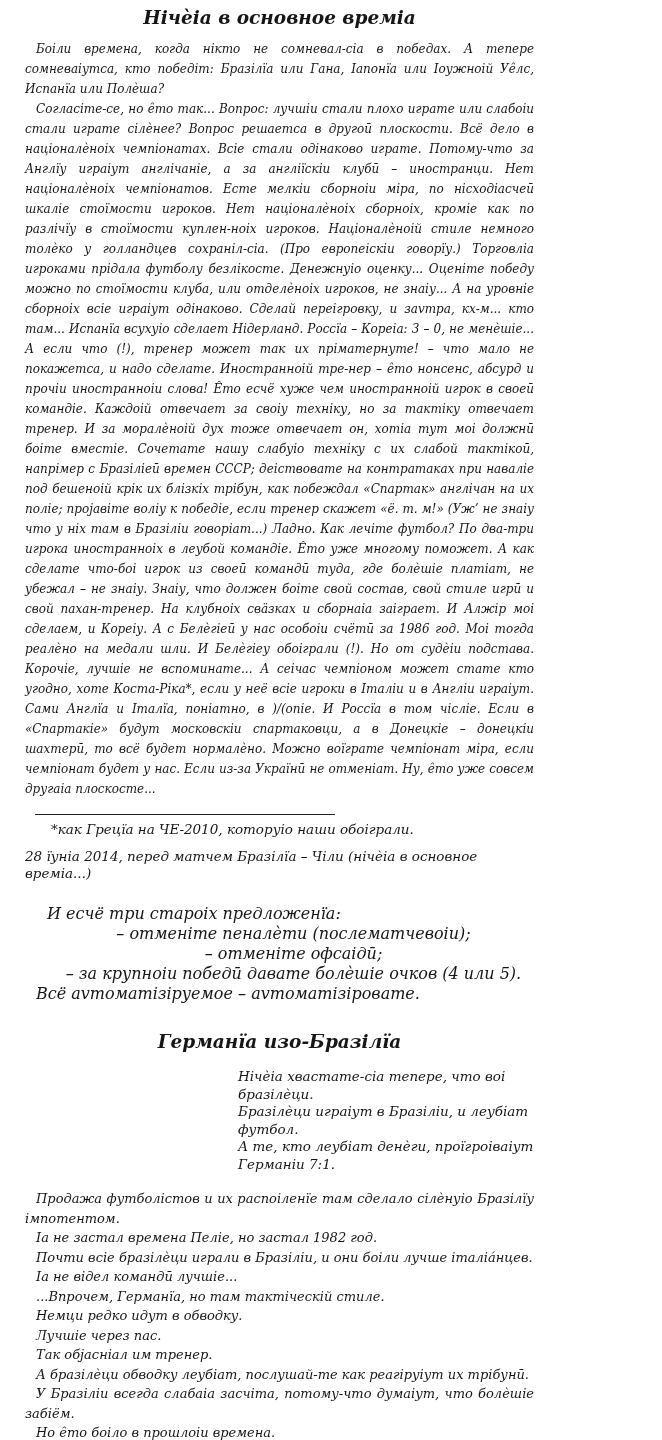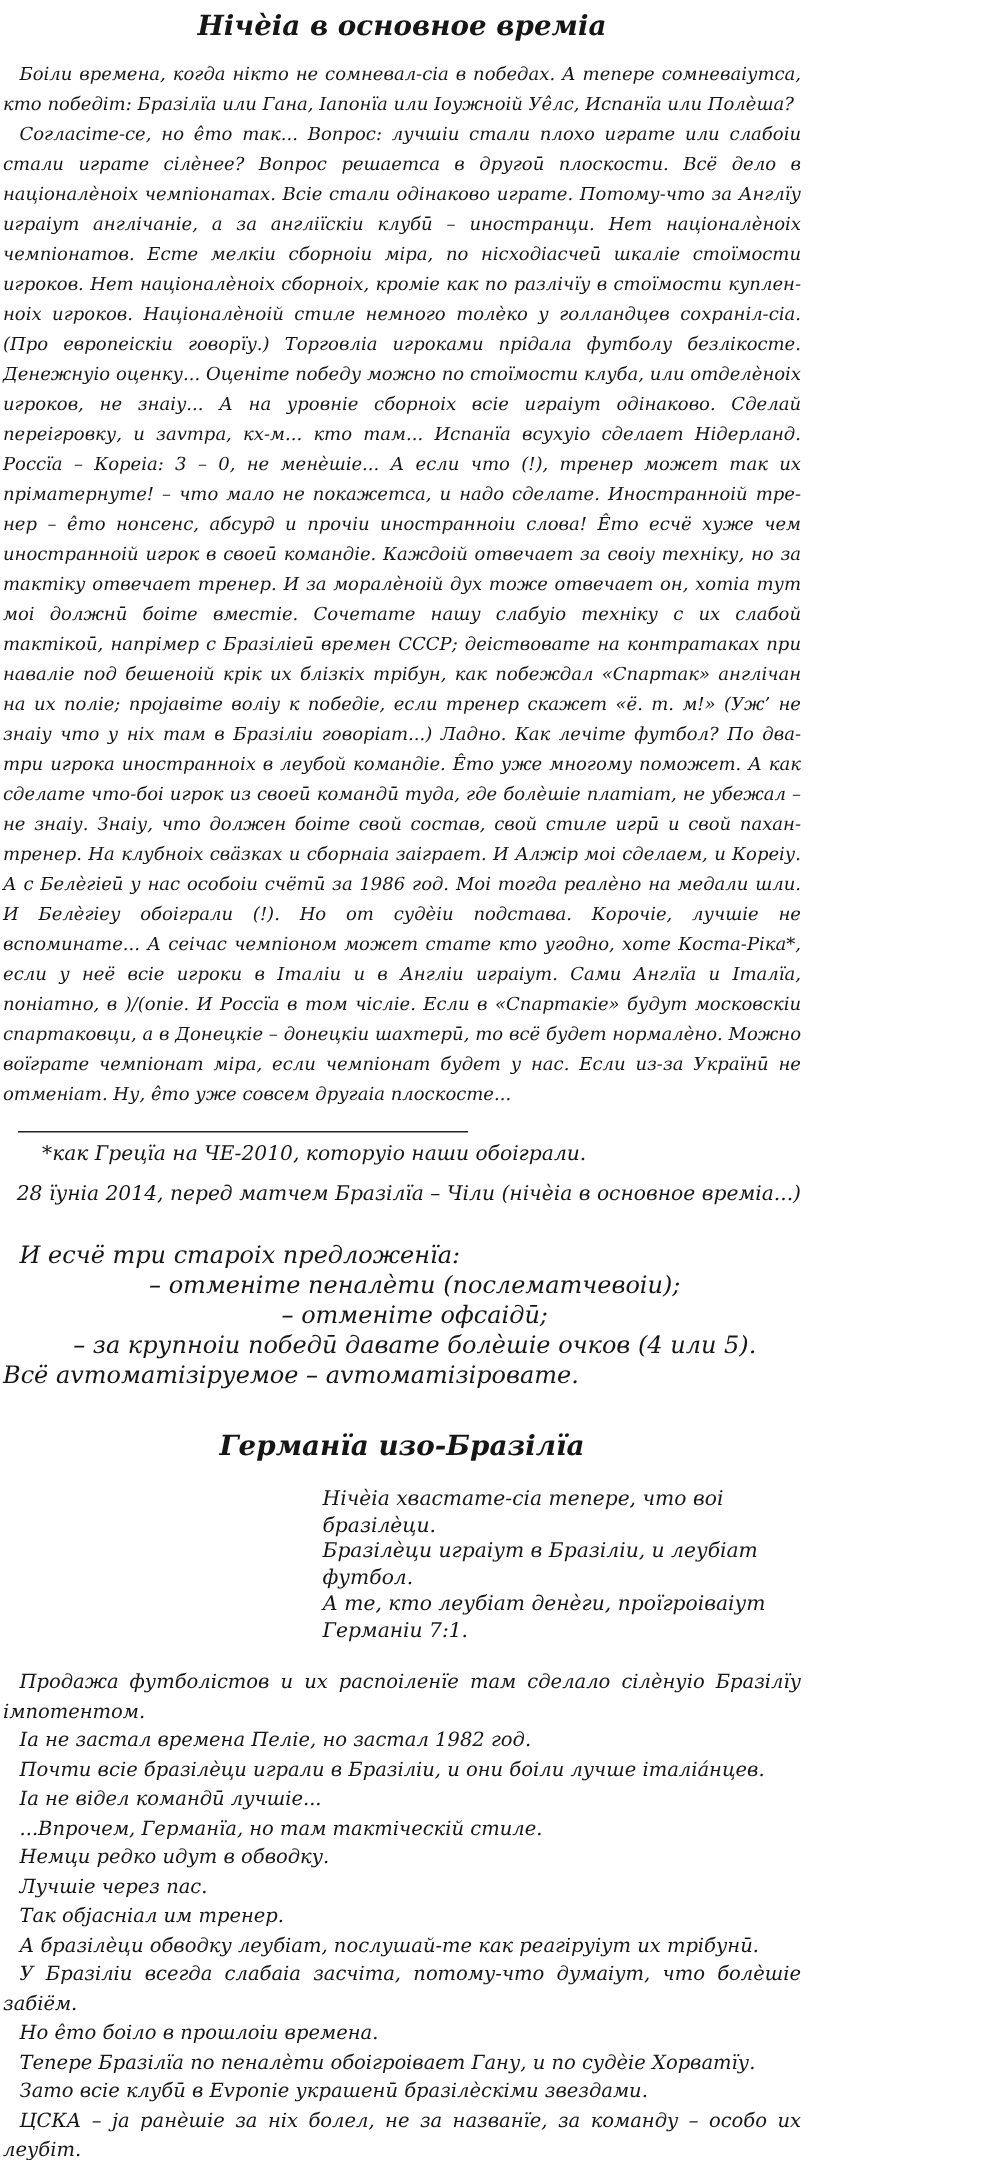--- a/index.html
+++ b/index.html
@@ -5,21 +5,21 @@
   html, body {
     margin: 0;
     padding: 0;
     background: #ffffff;
   }
   .page {
     position: relative;
     width: 544px;
     height: 1440px;
     box-sizing: border-box;
-    padding: 6px 10px 10px 2px;
+    padding: 6px 10px 10px 25px;
     overflow: hidden;
     background: #ffffff;
     color: #161616;
     font-family: "DejaVu Serif", "Liberation Serif", serif;
     font-style: italic;
   }
   h1.doc-heading {
     font-size: 18.5px;
     line-height: 24px;
     font-weight: bold;
@@ -40,24 +40,23 @@
     margin: 15px 0 6px 10px;
   }
   .footnote {
     font-size: 13.5px;
     line-height: 17px;
     margin-left: 26px;
   }
   .dateline {
     font-size: 13.5px;
     line-height: 17px;
-    text-align: right;
     margin-top: 10px;
   }
-  .proposals-block { margin-top: 22px; }
+  .proposals-block { margin-top: 22px; margin-left: 11px; }
   .proposal-item {
     font-size: 16px;
     line-height: 20px;
     padding-left: 17px;
     text-align: center;
   }
   .plain-para {
     font-size: 16px;
     line-height: 20px;
   }

